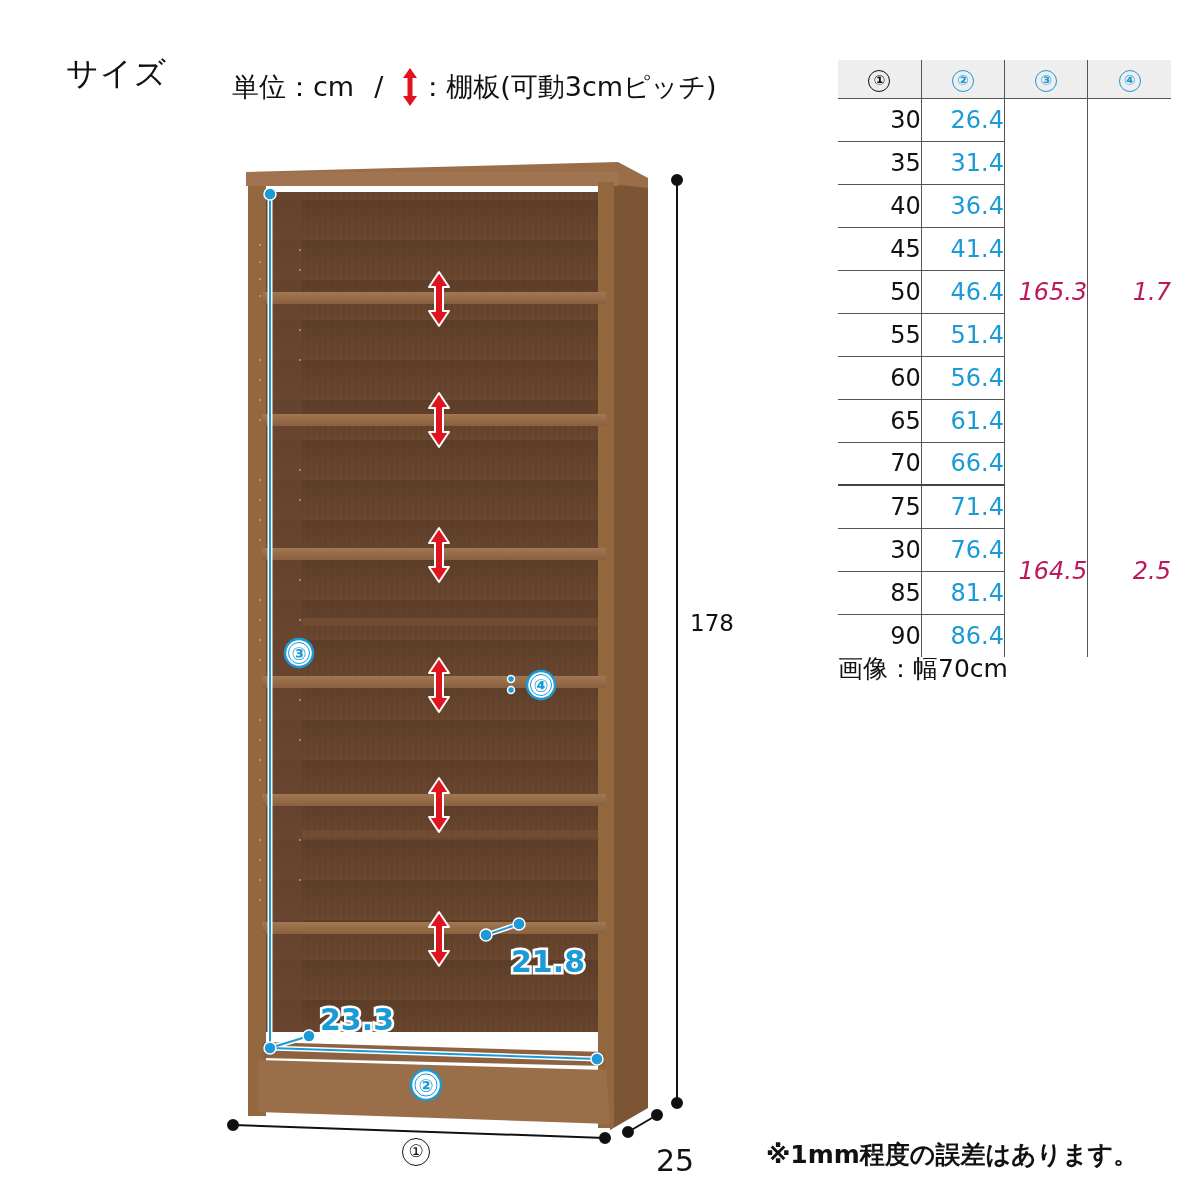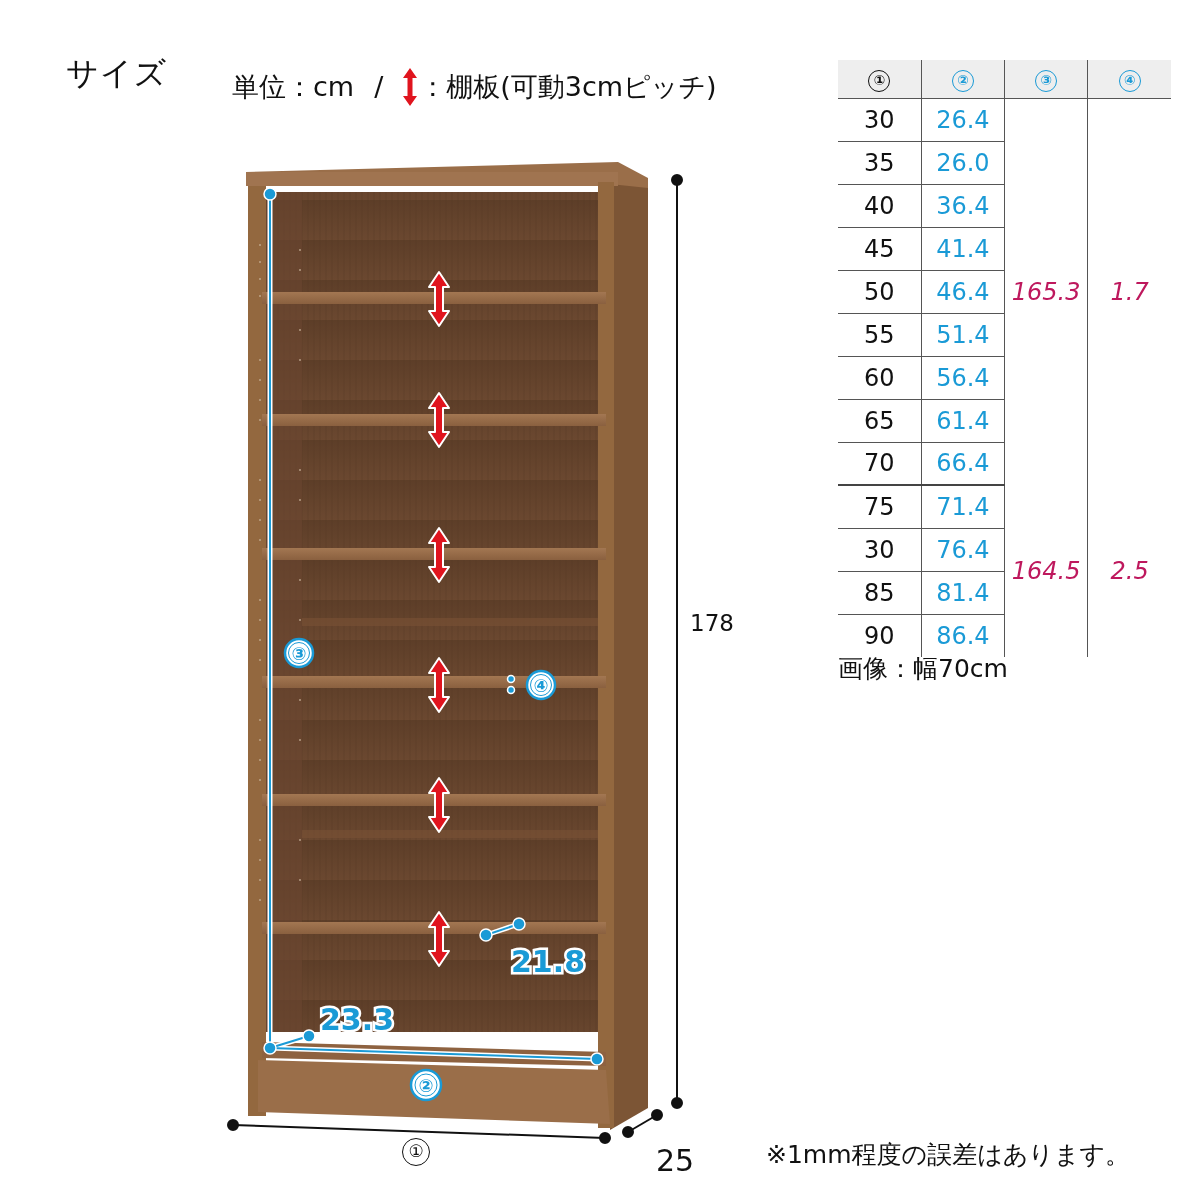--- a/index.html
+++ b/index.html
@@ -8,33 +8,33 @@
 
   .title { position: absolute; left: 66px; top: 52px; font-size: 32px; font-weight: 400; letter-spacing: 1px; }
   .unit { position: absolute; left: 232px; top: 68px; font-size: 27px; }
   .unit .slash { margin: 0 20px 0 20px; }
   .unit .red-arrow { display: inline-block; width: 14px; height: 38px; vertical-align: -10px; margin-right: 2px; }
 
   
   .spec-table { position: absolute; left: 838px; top: 60px; width: 333px; border-collapse: collapse; table-layout: fixed; }
   .spec-table th { background: #eeeeee; height: 38px; font-weight: 400; font-size: 22px; border-bottom: 1.5px solid #555; }
   .spec-table th + th, .spec-table td + td { border-left: 1.5px solid #555; }
-  .spec-table td { height: 43px; text-align: center; font-size: 24px; }
+  .spec-table td { height: 43px; text-align: right; font-size: 24px; }
   .spec-table td.c1 { color: #111; }
   .spec-table td.c2 { color: #1a9ad6; border-bottom: 1.2px solid #555; }
   .spec-table td.c1 { border-bottom: 1.2px solid #555; }
   .spec-table tr.last td.c1, .spec-table tr.last td.c2 { border-bottom: none; }
   .spec-table tr.group-end td { border-bottom: 2.5px solid #444 !important; }
   .spec-table td.merged { color: #be185d; vertical-align: middle; font-style: italic; }
   .spec-table th .circ { display: inline-block; width: 22px; height: 22px; border: 1.8px solid currentColor; border-radius: 50%; font-size: 14px; line-height: 19px; text-align: center; font-weight: 700; }
   .spec-table th.h1 { color: #111; }
   .spec-table th.h2, .spec-table th.h3, .spec-table th.h4 { color: #1a9ad6; }
 
   .image-note { position: absolute; left: 838px; top: 634px; font-size: 25px; margin-top: 18px; }
-  .error-note { position: absolute; left: 766px; top: 1138px; font-size: 25px; }
+  .error-note { position: absolute; left: 766px; top: 1138px; font-size: 25px; font-weight: bold; }
 
   .dim-178 { position: absolute; left: 690px; top: 610px; font-size: 23px; }
   .dim-25 { position: absolute; left: 656px; top: 1130px; font-size: 30px; margin-top: 13px; }
   .dim-1 { position: absolute; left: 402px; top: 1138px; width: 28px; height: 28px; border: 1.8px solid #111; border-radius: 50%; font-size: 17px; line-height: 24px; text-align: center; }
 
   svg.draw { position: absolute; left: 0; top: 0; }
   .blue-label { font-family: "DejaVu Sans", sans-serif; font-weight: 700; fill: #1a9ad6; stroke: #ffffff; stroke-width: 5px; paint-order: stroke; }
 </style>
 </head>
 <body>
@@ -206,21 +206,21 @@
   </thead>
   <tbody>
     <tr>
         <td class="c1">30</td>
         <td class="c2">26.4</td>
         <td class="merged" rowspan="9">165.3</td>
         <td class="merged" rowspan="9">1.7</td>
       </tr>
     <tr>
         <td class="c1">35</td>
-        <td class="c2">26.0</td>
+        <td class="c2">31.4</td>
       </tr>
     <tr>
         <td class="c1">40</td>
         <td class="c2">36.4</td>
       </tr>
     <tr>
         <td class="c1">45</td>
         <td class="c2">41.4</td>
       </tr>
     <tr>

